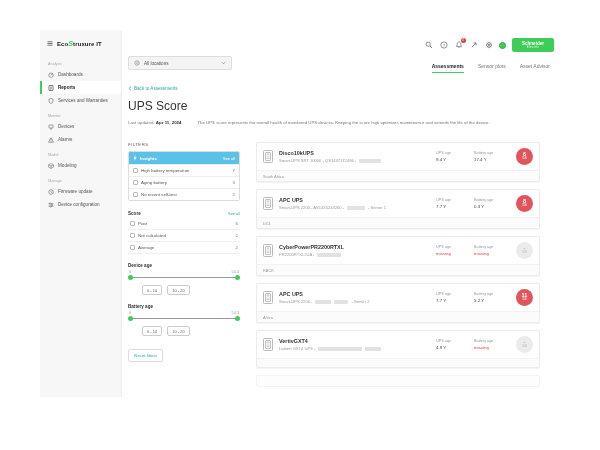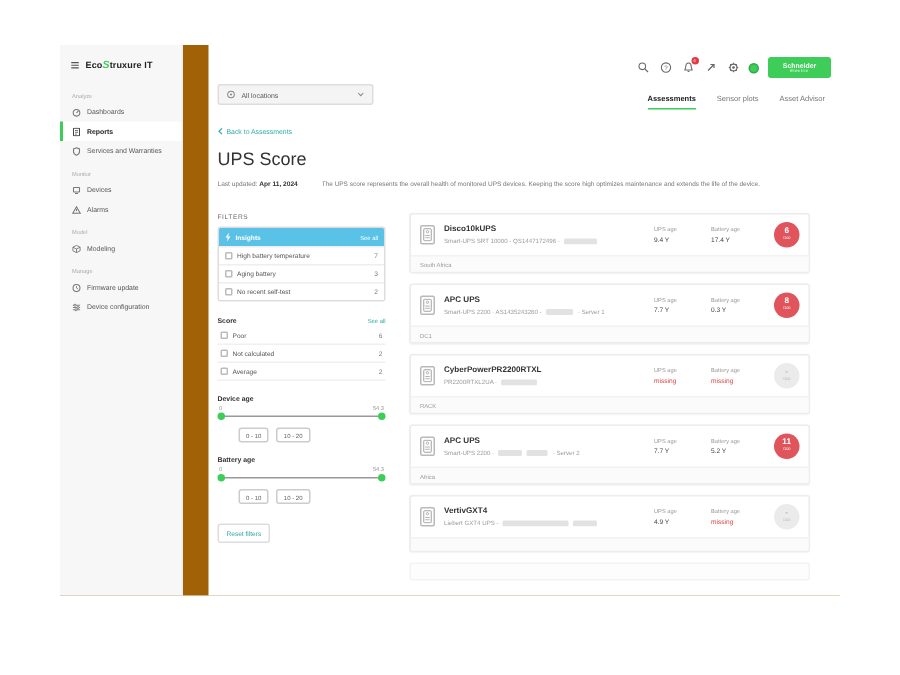--- a/index.html
+++ b/index.html
@@ -1,19 +1,19 @@
 <!DOCTYPE html>
 <html><head>
 <meta charset="utf-8">
 <style>
   html,body{margin:0;padding:0;background:#fff;}
   *{box-sizing:border-box;}
   body{font-family:"Liberation Sans", sans-serif;}
   .stage{position:relative;width:600px;height:450px;background:#fff;overflow:hidden;}
-  .app{position:absolute;left:40px;top:30px;width:520px;min-height:296px;display:flex;background:#a16207;gap:17px;}
+  .app{position:absolute;left:40px;top:30px;width:520px;min-height:296px;display:flex;background:#b91c1c;}
 
   
   .sidebar{width:82px;background:#f7f7f7;border-right:1px solid #eee;padding-top:8px;flex-shrink:0;}
   .logo-row{display:flex;align-items:center;gap:4px;padding:2px 7px 8px;}
   .logo{font-size:6px;font-weight:bold;color:#222;letter-spacing:0.1px;}
   .logo .s{color:#3dcd58;font-style:italic;font-size:7px;}
   .sec{font-size:3.8px;color:#aaa;padding:2px 8px;margin-top:5px;}
   .item{display:flex;align-items:center;gap:4px;padding:3.5px 8px;font-size:4.6px;color:#555;cursor:pointer;}
   .item.active{background:#fff;border-left:2px solid #3dcd58;padding-left:6px;color:#222;font-weight:bold;}
   .sb-ic{width:6px;height:6px;flex-shrink:0;display:grid;place-items:center;}

